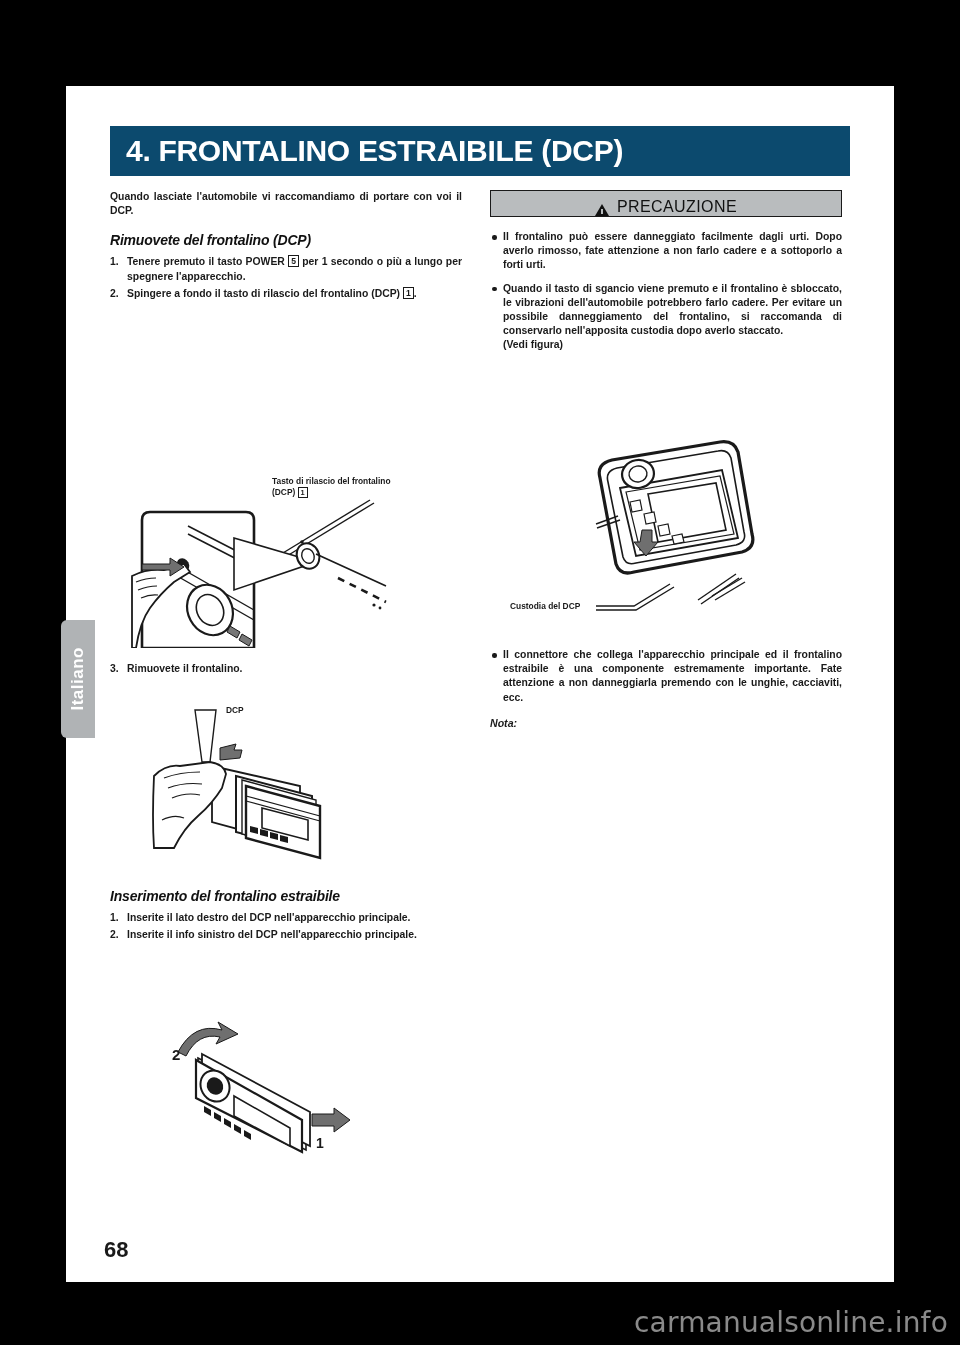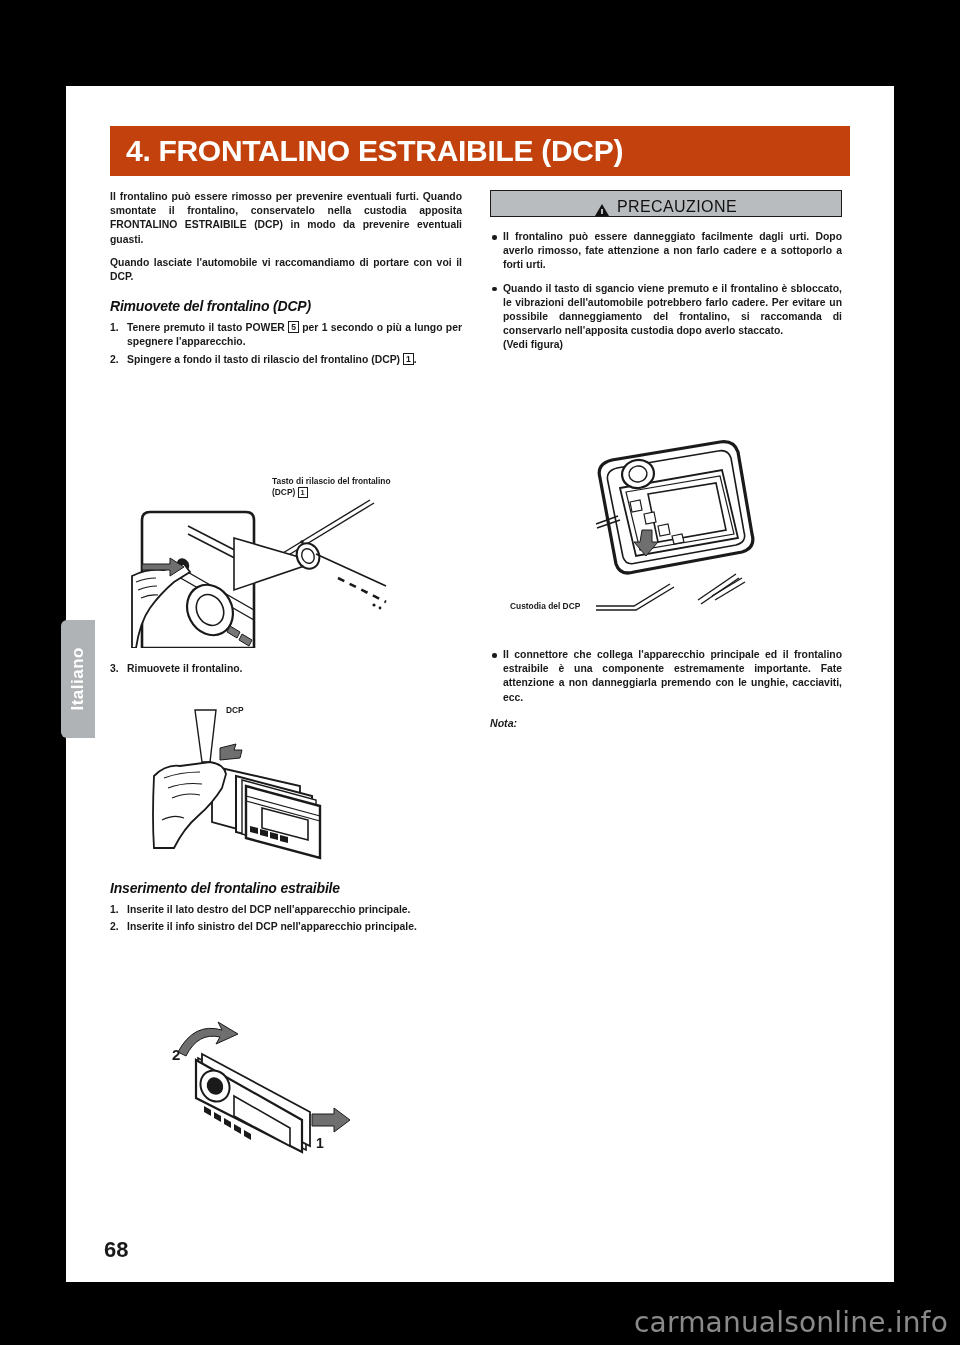--- a/index.html
+++ b/index.html
@@ -25,21 +25,21 @@
     background: #ffffff;
   }
 
   
   .chapter-bar {
     position: absolute;
     left: 110px;
     top: 126px;
     width: 740px;
     height: 50px;
-    background: #c2410c;
+    background: #0c4a6e;
     display: flex;
     align-items: center;
   }
   .chapter-bar .chapter-title {
     color: #ffffff;
     font-size: 30px;
     font-weight: bold;
     letter-spacing: -0.3px;
     padding-left: 16px;
     white-space: nowrap;
@@ -243,21 +243,20 @@
 <div class="side-tab">
   <span class="tab-text">Italiano</span>
 </div>
 
 <div class="chapter-bar">
   <span class="chapter-title">4. FRONTALINO ESTRAIBILE (DCP)</span>
 </div>
 
 <div class="col col-left">
 
-  <p class="body-p">Il frontalino può essere rimosso per prevenire eventuali furti. Quando smontate il frontalino, conservatelo nella custodia apposita FRONTALINO ESTRAIBILE (DCP) in modo da prevenire eventuali guasti.</p>
   <p class="body-p">Quando lasciate l'automobile vi raccomandiamo di portare con voi il DCP.</p>
 
   <div class="sec-head">Rimuovete del frontalino (DCP)</div>
 
   <p class="step">
     <span class="num">1.</span><span>Tenere premuto il tasto POWER</span>
     <span class="inline-key">5</span>
     <span>per 1 secondo o più a lungo per spegnere l'apparecchio.</span>
   </p>
 
@@ -348,21 +347,21 @@
 
     <path d="M4,76 Q16,64 30,66 L60,62 Q74,64 76,74 L72,88 Q62,104 48,116 Q34,128 24,148 L4,148 Q2,118 4,76 Z" fill="#ffffff" stroke="#1a1a1a" stroke-width="1.8"></path>
     <path d="M14,78 Q30,72 50,72" stroke="#1a1a1a" stroke-width="1.2" fill="none"></path>
     <path d="M18,88 Q34,82 52,84" stroke="#1a1a1a" stroke-width="1.2" fill="none"></path>
     <path d="M22,98 Q36,92 50,95" stroke="#1a1a1a" stroke-width="1.2" fill="none"></path>
     <path d="M12,120 Q24,114 34,118" stroke="#1a1a1a" stroke-width="1.2" fill="none"></path>
   </svg>
 </div>
 
 <div style="position:absolute; left:110px; top:880px; width:352px;">
-  <div class="sec-head" style="margin-top:0;">Inserimento del frontalino estraibile</div>
+  <div class="sec-head" style="margin-top:8px;">Inserimento del frontalino estraibile</div>
   <p class="step">
     <span class="num">1.</span><span>Inserite il lato destro del DCP nell'apparecchio principale.</span>
   </p>
   <p class="step">
     <span class="num">2.</span><span>Inserite il info sinistro del DCP nell'apparecchio principale.</span>
   </p>
 </div>
 
 <div class="fig" style="left:130px; top:1000px; width:290px; height:155px;">
   <svg width="290" height="155" viewBox="0 0 290 155">

